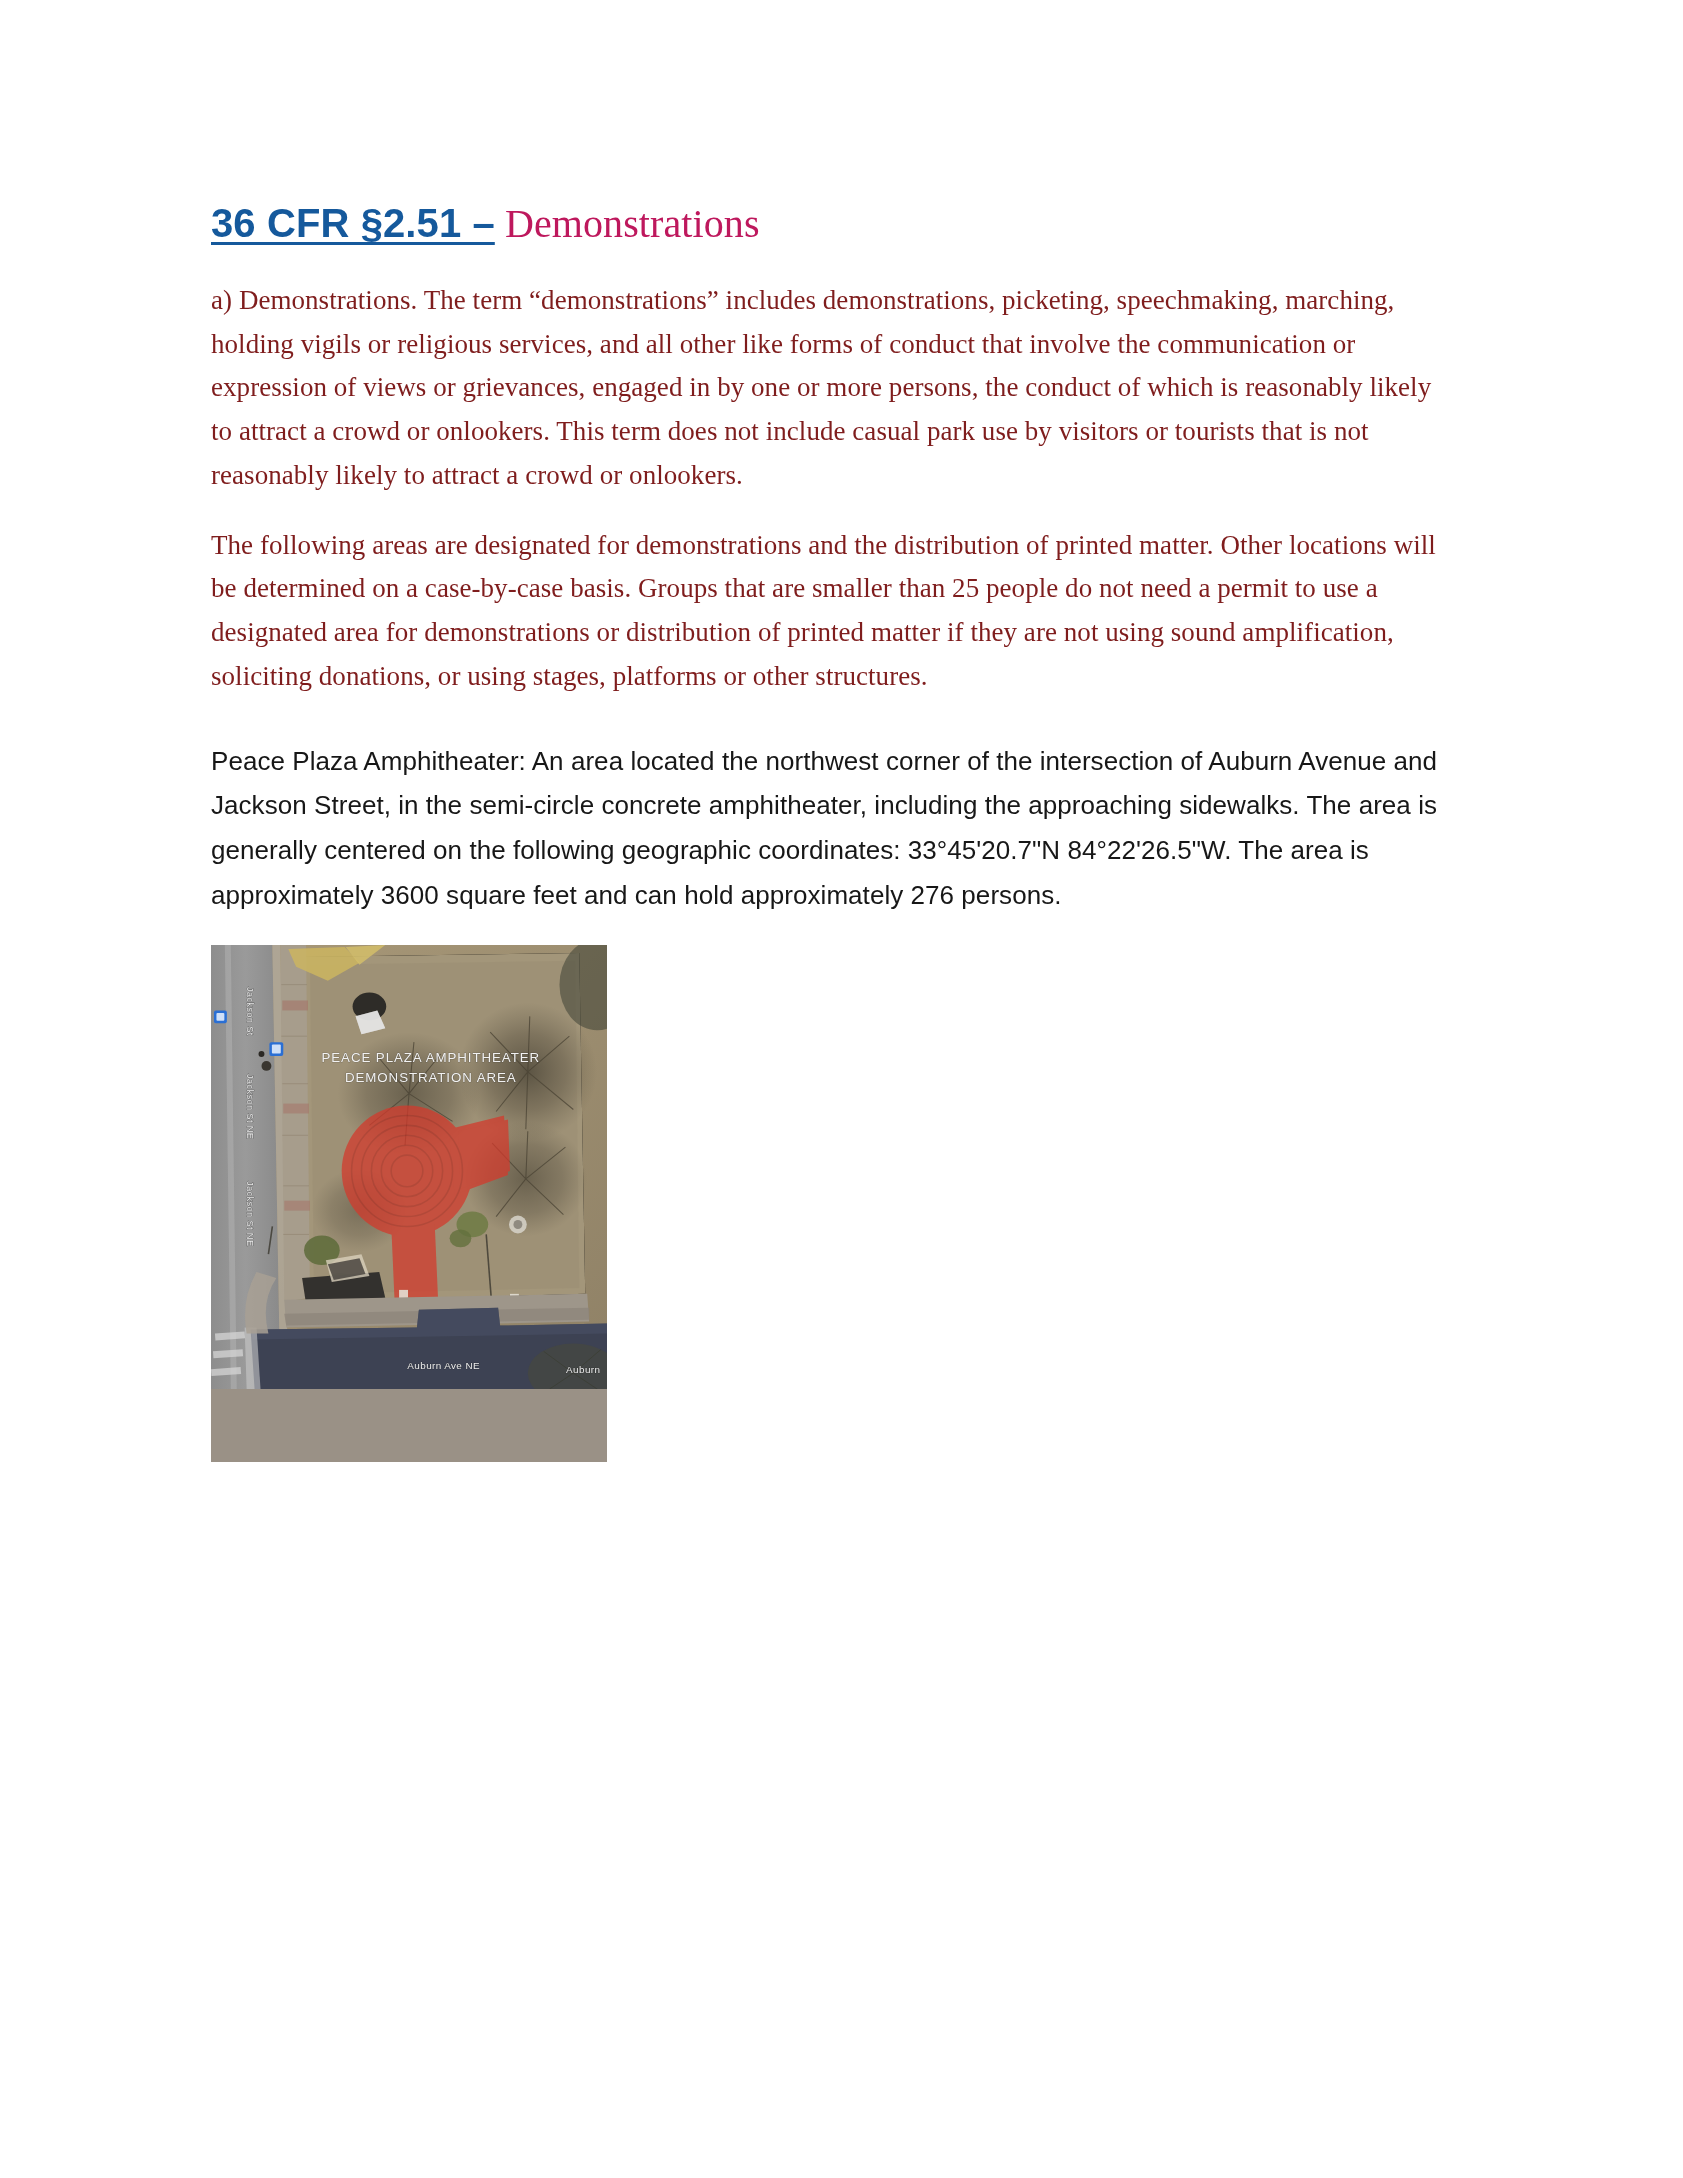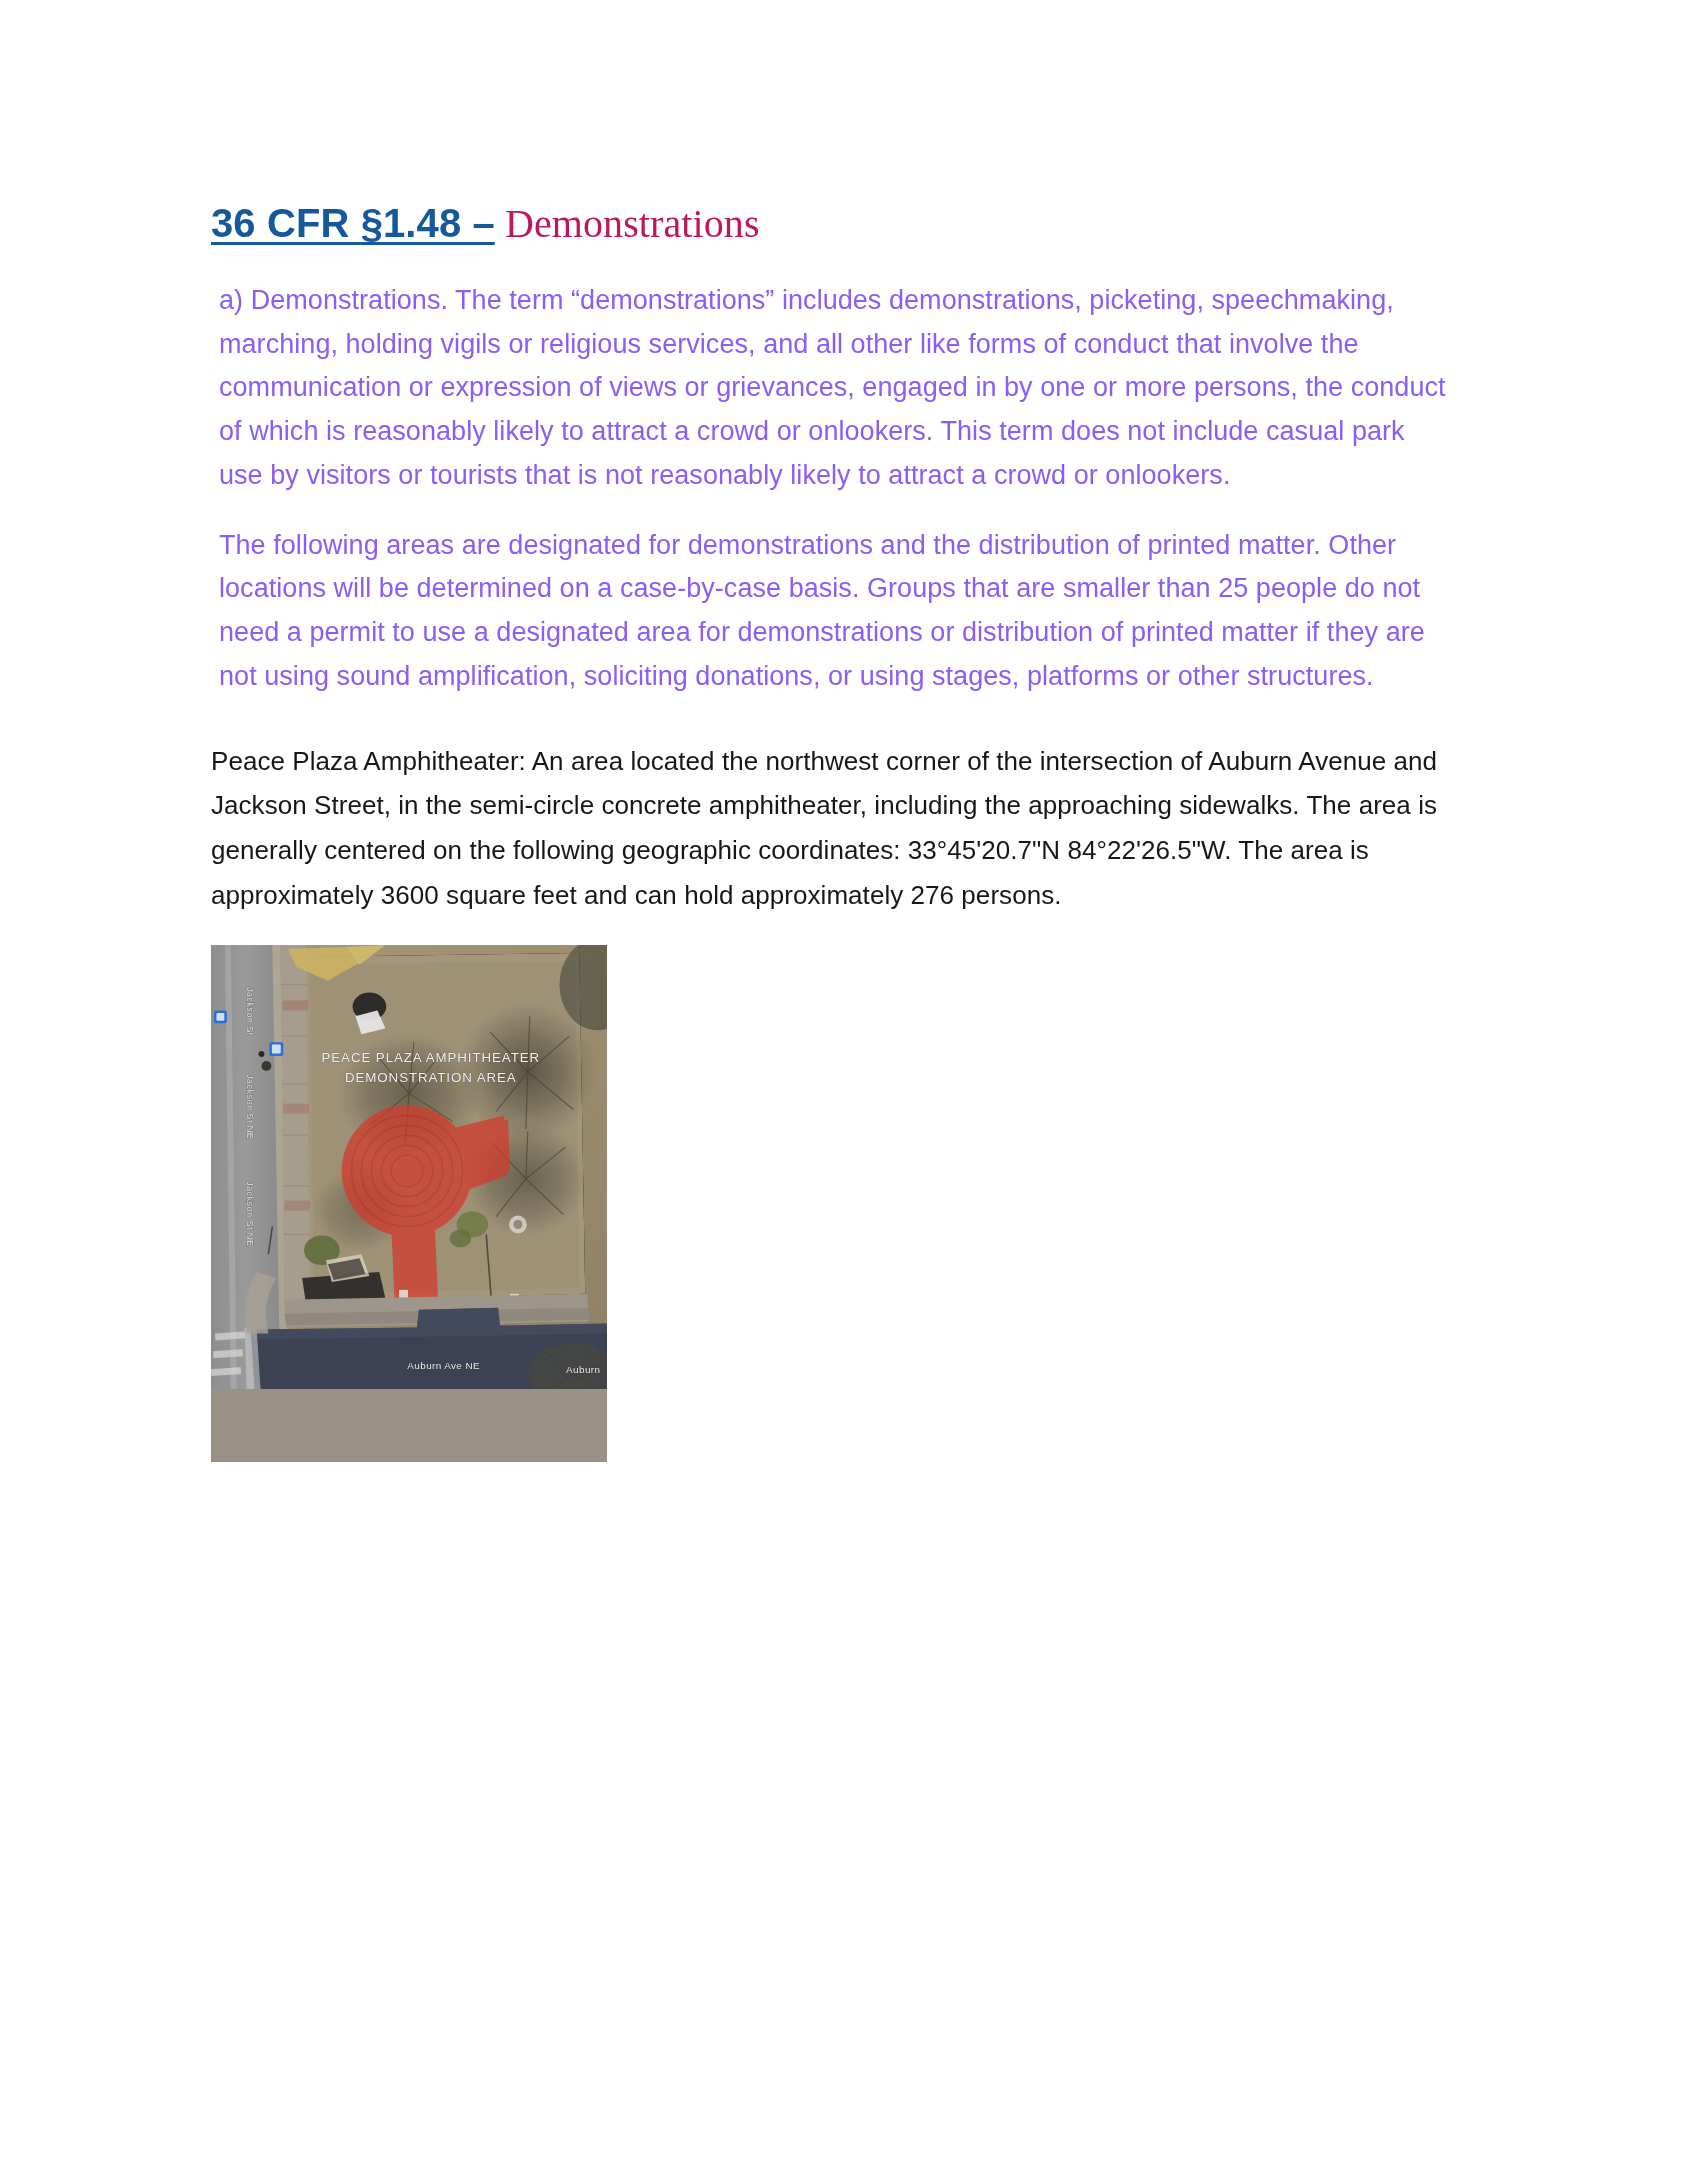--- a/index.html
+++ b/index.html
@@ -45,24 +45,25 @@
   .doc-title .title-rest {
     color: #be185d;
     font-weight: 400;
     font-family: Liberation Serif, serif;
   }
 
   
   .body-para {
     font-size: 27px;
     line-height: 1.62;
-    margin: 0 0 26px 8px;
-    color: #8b5cf6;
+    margin: 0 0 26px 0;
+    color: #7f1d1d;
     letter-spacing: 0.05px;
     max-width: 1245px;
+    font-family: Liberation Serif, serif;
   }
 
   .small-para {
     font-size: 26px;
     line-height: 1.72;
     margin: 0 0 22px 0;
     color: #171717;
     letter-spacing: 0.05px;
     max-width: 1249px;
   }
@@ -112,21 +113,21 @@
     stroke: rgba(30,30,30,0.5);
     stroke-width: 0.7px;
   }
 </style>
 </head>
 <body>
 
 <div class="page">
 
   <h1 class="doc-title">
-    <a class="cfr-link">36 CFR §1.48 –</a><span class="title-rest"> Demonstrations</span>
+    <a class="cfr-link">36 CFR §2.51 –</a><span class="title-rest"> Demonstrations</span>
   </h1>
 
   <p class="body-para">a) Demonstrations. The term “demonstrations” includes demonstrations, picketing, speechmaking, marching, holding vigils or religious services, and all other like forms of conduct that involve the communication or expression of views or grievances, engaged in by one or more persons, the conduct of which is reasonably likely to attract a crowd or onlookers. This term does not include casual park use by visitors or tourists that is not reasonably likely to attract a crowd or onlookers.</p>
 
   <p class="body-para">The following areas are designated for demonstrations and the distribution of printed matter. Other locations will be determined on a case-by-case basis. Groups that are smaller than 25 people do not need a permit to use a designated area for demonstrations or distribution of printed matter if they are not using sound amplification, soliciting donations, or using stages, platforms or other structures.</p>
 
   <div class="spacer-after-para2"></div>
 
   <p class="small-para">Peace Plaza Amphitheater: An area located the northwest corner of the intersection of Auburn Avenue and Jackson Street, in the semi-circle concrete amphitheater, including the approaching sidewalks. The area is generally centered on the following geographic coordinates: 33°45'20.7"N 84°22'26.5"W. The area is approximately 3600 square feet and can hold approximately 276 persons.</p>
 

